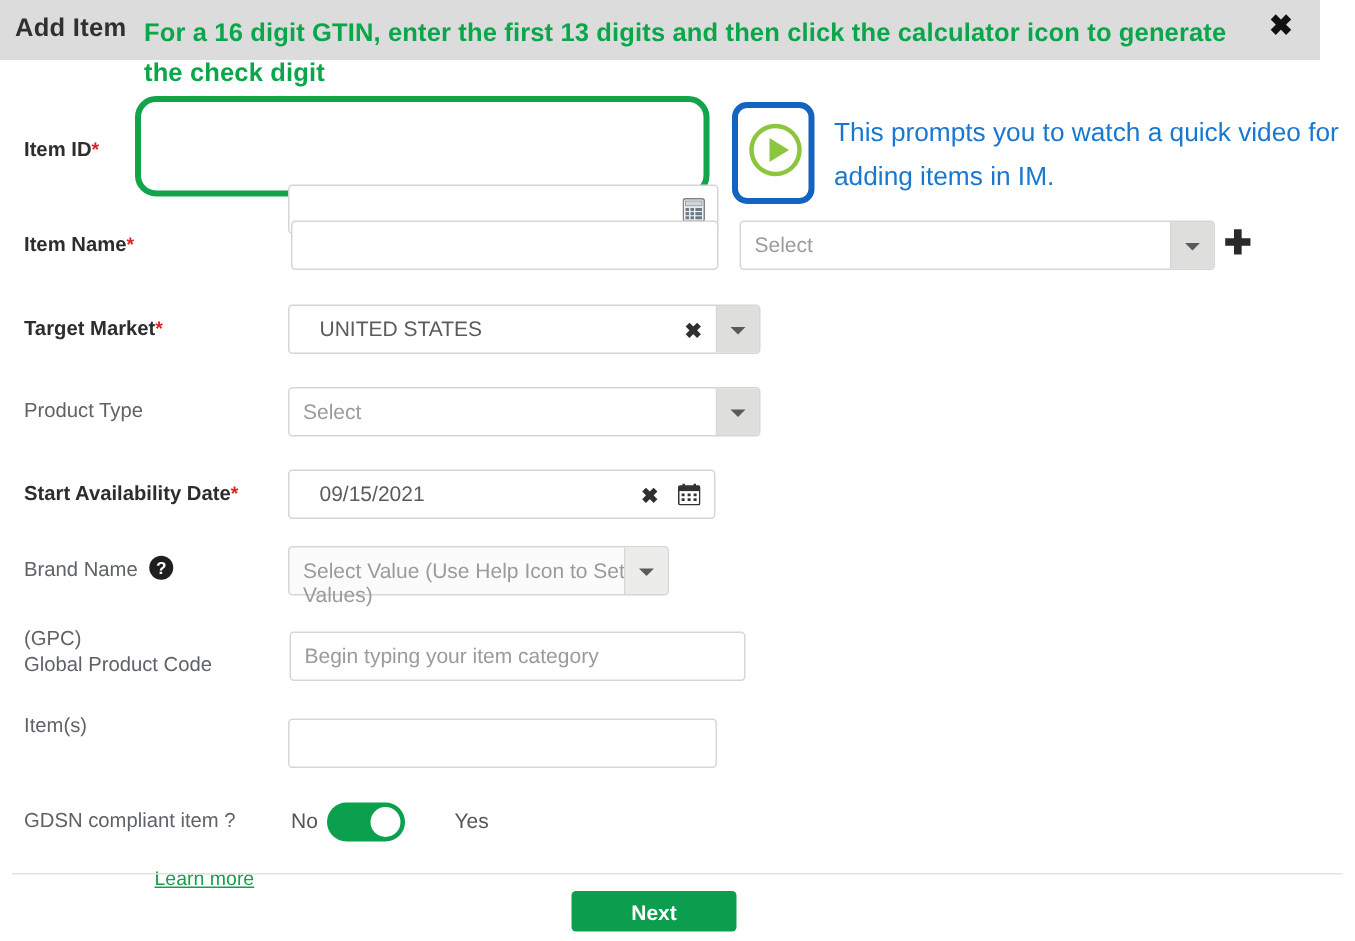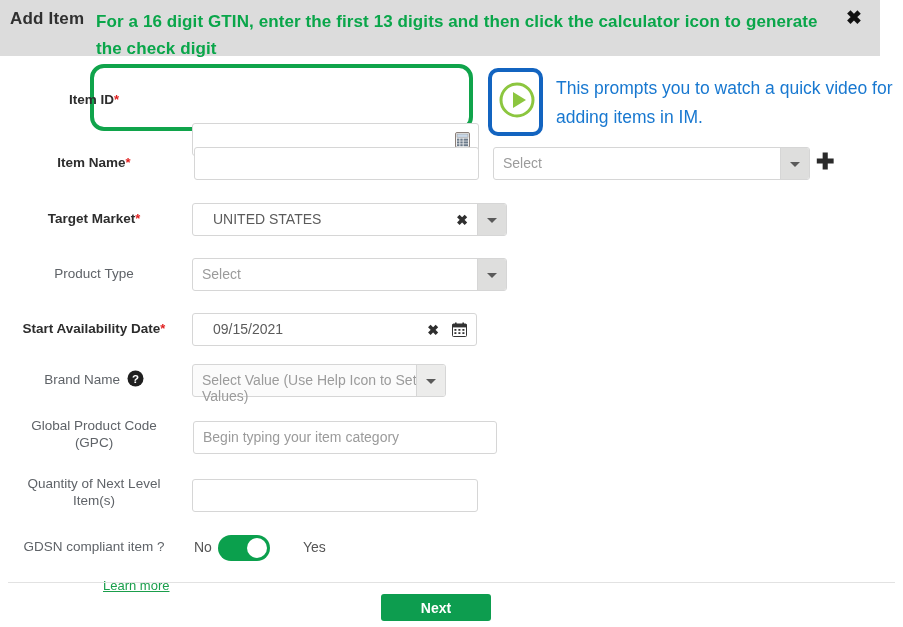--- a/index.html
+++ b/index.html
@@ -13,21 +13,21 @@
     font-family: "Liberation Sans", sans-serif;
     overflow: hidden;
     position: relative;
   }
 
   
   .titlebar {
     position: absolute;
     left: 0; top: 0;
     width: 880px;
-    height: 56px;
+    height: 40px;
     background: #dcdcdc;
   }
   .titlebar-text {
     position: absolute;
     left: 10px; top: 9px;
     font-size: 17px;
     font-weight: bold;
     color: #303030;
     letter-spacing: .2px;
   }
@@ -97,23 +97,23 @@
     width: 903px;
   }
   .row {
     position: absolute;
     left: 0;
     width: 903px;
     height: 40px;
   }
   .label {
     position: absolute;
-    left: 4px;
+    left: 16px;
     width: 180px;
-    text-align: center;
+    text-align: left;
     font-size: 13.5px;
     color: #5f6368;
     line-height: 17px;
   }
   .label.req {
     color: #2d2d2d;
     font-weight: bold;
   }
   .star {
     color: #e02020;
@@ -366,31 +366,30 @@
       </span>
     </div>
     <div class="field" style="left:192px; top:6px; width:254px; background:#fbfbfb;">
       <span class="ph">Select Value (Use Help Icon to Set Values)</span>
       <span class="arrow-btn" style="background:#ececeb;"></span>
     </div>
   </div>
 
   <div class="row" style="top:375px;">
     <div class="label" style="top:2px;">
+      <div>(GPC)</div>
       <div>Global Product Code</div>
-      <div>(GPC)</div>
     </div>
     <div class="field" style="left:193px; top:6px; width:304px;">
       <span class="ph">Begin typing your item category</span>
     </div>
   </div>
 
   <div class="row" style="top:433px;">
     <div class="label" style="top:2px;">
-      <div>Quantity of Next Level</div>
       <div>Item(s)</div>
     </div>
     <div class="field" style="left:192px; top:6px; width:286px;">
       <span class="val"></span>
     </div>
   </div>
 
   <div class="row" style="top:492px;">
     <div class="label" style="top:6px;">GDSN compliant item ?</div>
     <span class="tg-no" style="left:194px;">No</span>

